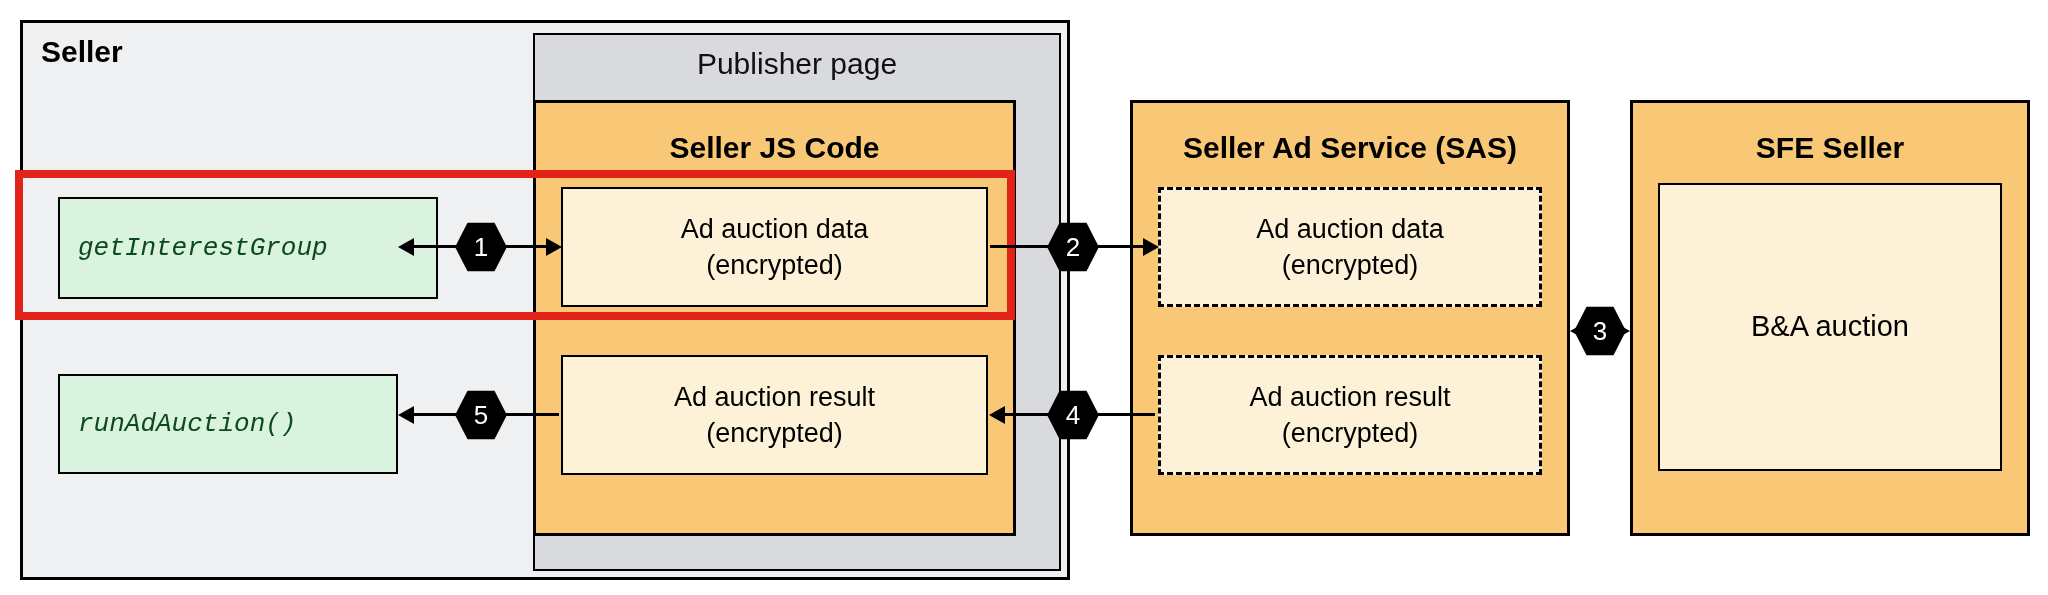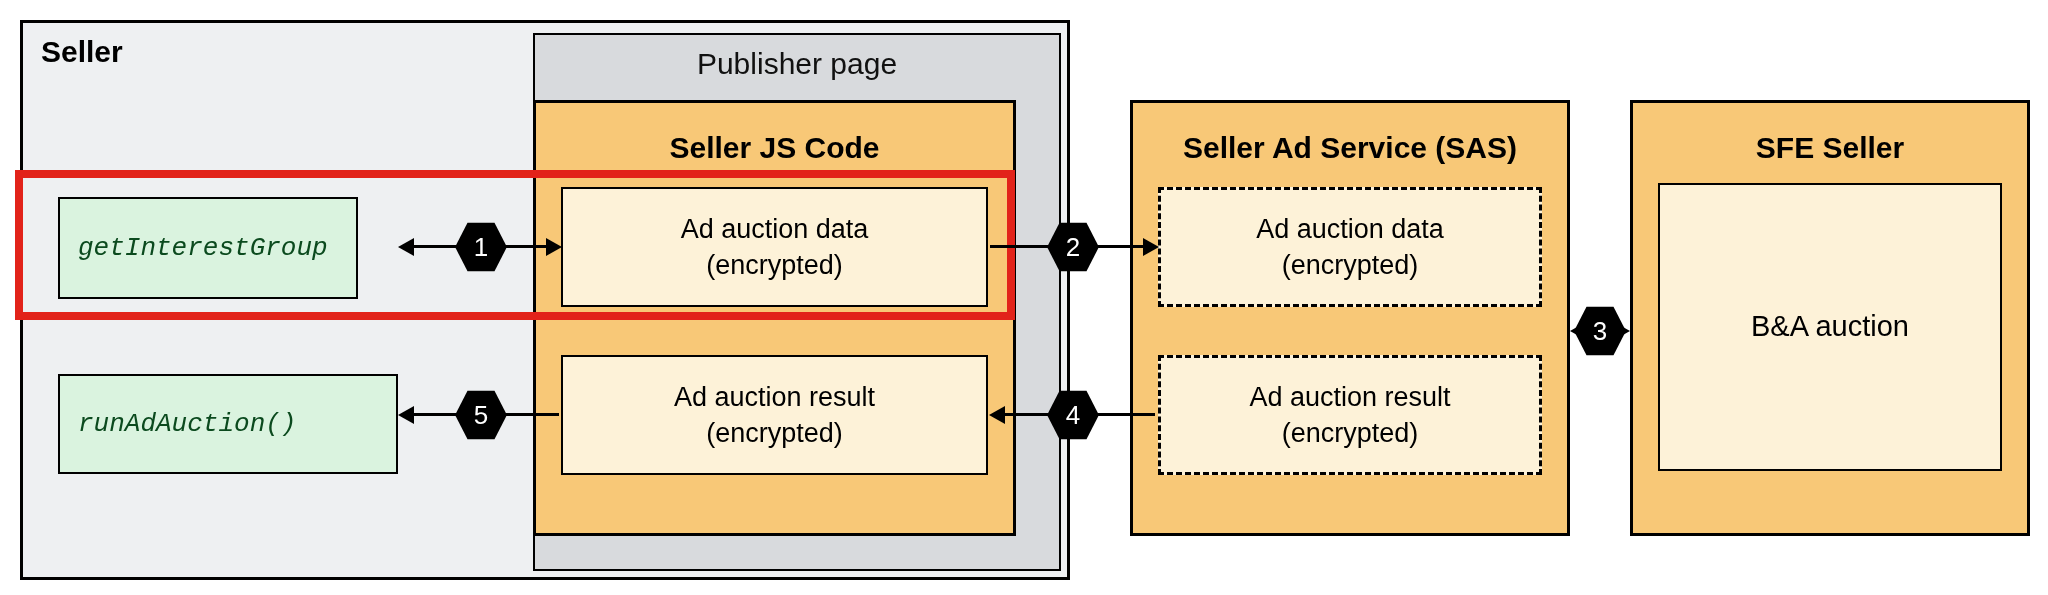--- a/index.html
+++ b/index.html
@@ -169,21 +169,21 @@
   <div class="encrypted">(encrypted)</div>
 </div>
 
 <div class="orange-box sfe">
   <div class="orange-title">SFE Seller</div>
 </div>
 <div class="inner-box solid-border" style="left:1658px; top:183px; width:344px; height:288px; font-size:29px;">
   <div>B&amp;A auction</div>
 </div>
 
-<div class="green-box" style="left:58px; top:197px; width:300px; height:102px;">
+<div class="green-box" style="left:58px; top:197px; width:380px; height:102px;">
   <div>getInterestGroup</div>
 </div>
 <div class="green-box" style="left:58px; top:374px; width:340px; height:100px;">
   <div>runAdAuction()</div>
 </div>
 
 <div class="red-highlight" style="left:15px; top:170px; width:1000px; height:150px;"></div>
 
 <div class="arrow-line" style="left:414px; top:245px; width:132px;"></div>
 <div class="arrowhead left" style="left:398px; top:238px;"></div>

